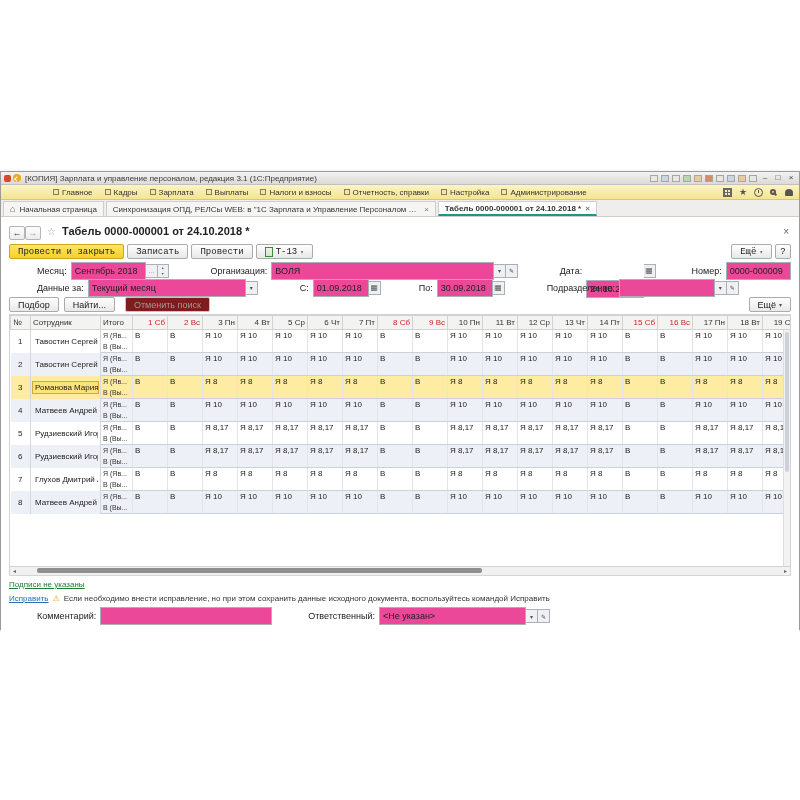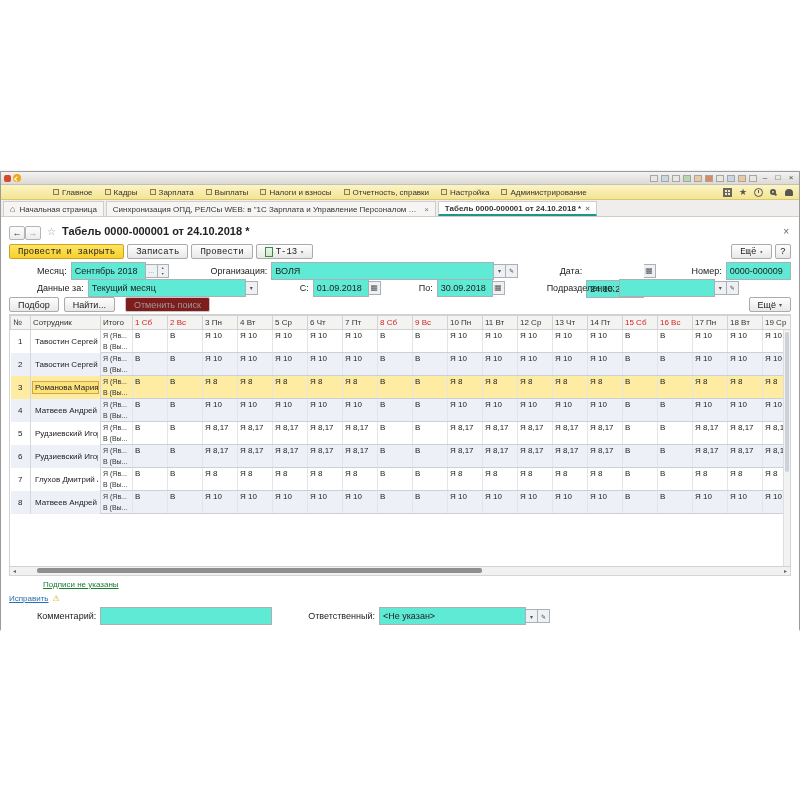--- a/index.html
+++ b/index.html
@@ -48,64 +48,65 @@
   .cmdrow{display:flex;align-items:center;margin:3px 8px;height:17px;gap:3px;font-family:Liberation Mono, monospace;}
   .btn{display:inline-flex;align-items:center;justify-content:center;gap:3px;height:15px;padding:0 8px;border:1px solid #ababab;border-radius:2px;background:linear-gradient(#fefefe,#e8e8e8);font-size:9px;color:#222;white-space:nowrap;cursor:default;}
   .btn.primary{background:linear-gradient(#ffe463,#f8cf2a);border-color:#c8a61f;}
   .btn.disabled{color:#9b9b9b;background:#7f1d1d;border-color:#c6c6c6;}
   .btn .caret{font-size:6px;color:#555;}
   .btn.qm{width:16px;padding:0;}
   .t13-ico{width:8px;height:10px;border:1px solid #3c8a3c;background:linear-gradient(#eaf6ea,#cfe8cf);display:inline-block;}
   .spacer{flex:1;}
   .frow{display:flex;align-items:center;margin:2px 8px;height:15px;font-size:9px;}
   .lbl{margin-right:4px;white-space:nowrap;color:#222;padding-left:28px;}
-  .field{display:inline-flex;align-items:center;height:18px;border:1px solid #a9b0b8;background:#5eead4;padding:0 3px;font-size:9px;overflow:hidden;white-space:nowrap;}
+  .field{display:inline-flex;align-items:center;height:18px;border:1px solid #a9b0b8;background:#ec4899;padding:0 3px;font-size:9px;overflow:hidden;white-space:nowrap;}
   .fbtn{display:inline-flex;align-items:center;justify-content:center;height:14px;width:12px;border:1px solid #a9b0b8;border-left:none;background:#eef0f3;font-size:6px;color:#555;}
   .fbtn.cal{font-size:8px;}
   .spinbox{display:inline-flex;flex-direction:column;height:14px;width:11px;border:1px solid #a9b0b8;border-left:none;}
   .spinbox span{flex:1;font-size:4px;line-height:6px;text-align:center;background:#eef0f3;color:#555;}
   .gap{width:14px;}
   
   .tablewrap{position:relative;margin:2px 8px 0 8px;height:253px;overflow:hidden;border:1px solid #cfd3d8;background:#fff;}
   table.ts{border-collapse:collapse;table-layout:fixed;width:787px;}
-  .ts th{background:#f3f3f2;border:1px solid #d2d2d2;font-weight:normal;font-size:8px;height:14px;padding:0 2px;text-align:left;color:#333;white-space:nowrap;overflow:hidden;}
+  .ts th{background:#f3f3f2;border:1px solid #d2d2d2;font-weight:normal;font-size:8px;height:14px;padding:0 2px;text-align:right;color:#333;white-space:nowrap;overflow:hidden;}
   .ts th.left{text-align:left;}
   .ts th.wkend{color:#d21f1f;}
   .ts td{font-size:8px;height:11px;line-height:11px;padding:0 2px;border-right:1px solid #e2e5ea;white-space:nowrap;overflow:hidden;color:#222;}
   .ts tr.l2 td{border-bottom:1px solid #ccd1d8;}
   .ts td.c-num{text-align:center;border-right:1px solid #d4d8de;}
   .ts td.c-name{border-right:1px solid #d4d8de;padding:0 1px;}
   .ts td.c-total{font-size:7px;color:#333;}
   .name-box{display:block;padding:0 2px;border:1px solid transparent;overflow:hidden;white-space:nowrap;}
   tr.band td{background:#edf1f7;}
   tr.sel td{background:#fdeca2;}
   tr.sel .name-box{background:#fbe27a;border-color:#d9a43c;}
   .vscroll{position:absolute;right:0;top:15px;bottom:0;width:7px;background:#f2f2f2;border-left:1px solid #ddd;}
   .vthumb{position:absolute;left:1px;right:1px;top:2px;height:140px;background:#cdd2da;border-radius:2px;}
   .hscroll{display:flex;align-items:center;margin:0 8px;height:9px;background:#f1f1f1;border:1px solid #d5d5d5;border-top:none;}
   .harrow{font-size:5px;color:#666;width:9px;text-align:center;}
   .htrack{position:relative;flex:1;height:100%;}
   .hthumb{position:absolute;left:18px;top:1px;height:5px;width:445px;background:#8f8f8f;border-radius:2px;}
   
   .linkrow{display:flex;align-items:center;margin:3px 8px 0 8px;height:11px;font-size:8px;gap:4px;}
-  .glink{color:#1f7a33;text-decoration:underline;cursor:default;margin-left:34px;}
+  .glink{color:#1f7a33;text-decoration:underline;cursor:default;}
   .blink{color:#2a6fb2;text-decoration:underline;cursor:default;}
   .warn-ico{color:#e09b00;font-size:8px;line-height:8px;}
   .warntext{color:#333;}
   .commentrow{display:flex;align-items:center;margin:4px 8px;height:16px;font-size:9px;}
 </style>
 </head>
 <body>
 
 <div class="canvas">
   <div class="app">
 
     <div class="titlebar">
       <span class="tb-app-icon"></span>
       <span class="tb-menu-icon"></span>
+      <span class="tb-title">[КОПИЯ] Зарплата и управление персоналом, редакция 3.1 (1С:Предприятие)</span>
       <span class="tb-tools">
         <span class="tb-ico"></span>
         <span class="tb-ico c1"></span>
         <span class="tb-ico"></span>
         <span class="tb-ico c3"></span>
         <span class="tb-ico c2"></span>
         <span class="tb-ico c4"></span>
         <span class="tb-ico"></span>
         <span class="tb-ico c1"></span>
         <span class="tb-ico c2"></span>
@@ -726,20 +727,21 @@
         <span class="harrow">►</span>
       </div>
 
       <div class="linkrow">
         <span class="glink">Подписи не указаны</span>
       </div>
 
       <div class="linkrow">
         <span class="blink">Исправить</span>
         <span class="warn-ico">⚠</span>
+        <span class="warntext">Если необходимо внести исправление, но при этом сохранить данные исходного документа, воспользуйтесь командой Исправить</span>
       </div>
 
       <div class="commentrow">
         <span class="lbl">Комментарий:</span>
         <span class="field" style="width:172px;">
             <span></span>
           </span>
         <span class="gap" style="width:8px;"></span>
         <span class="lbl">Ответственный:</span>
         <span class="field" style="width:147px;">

